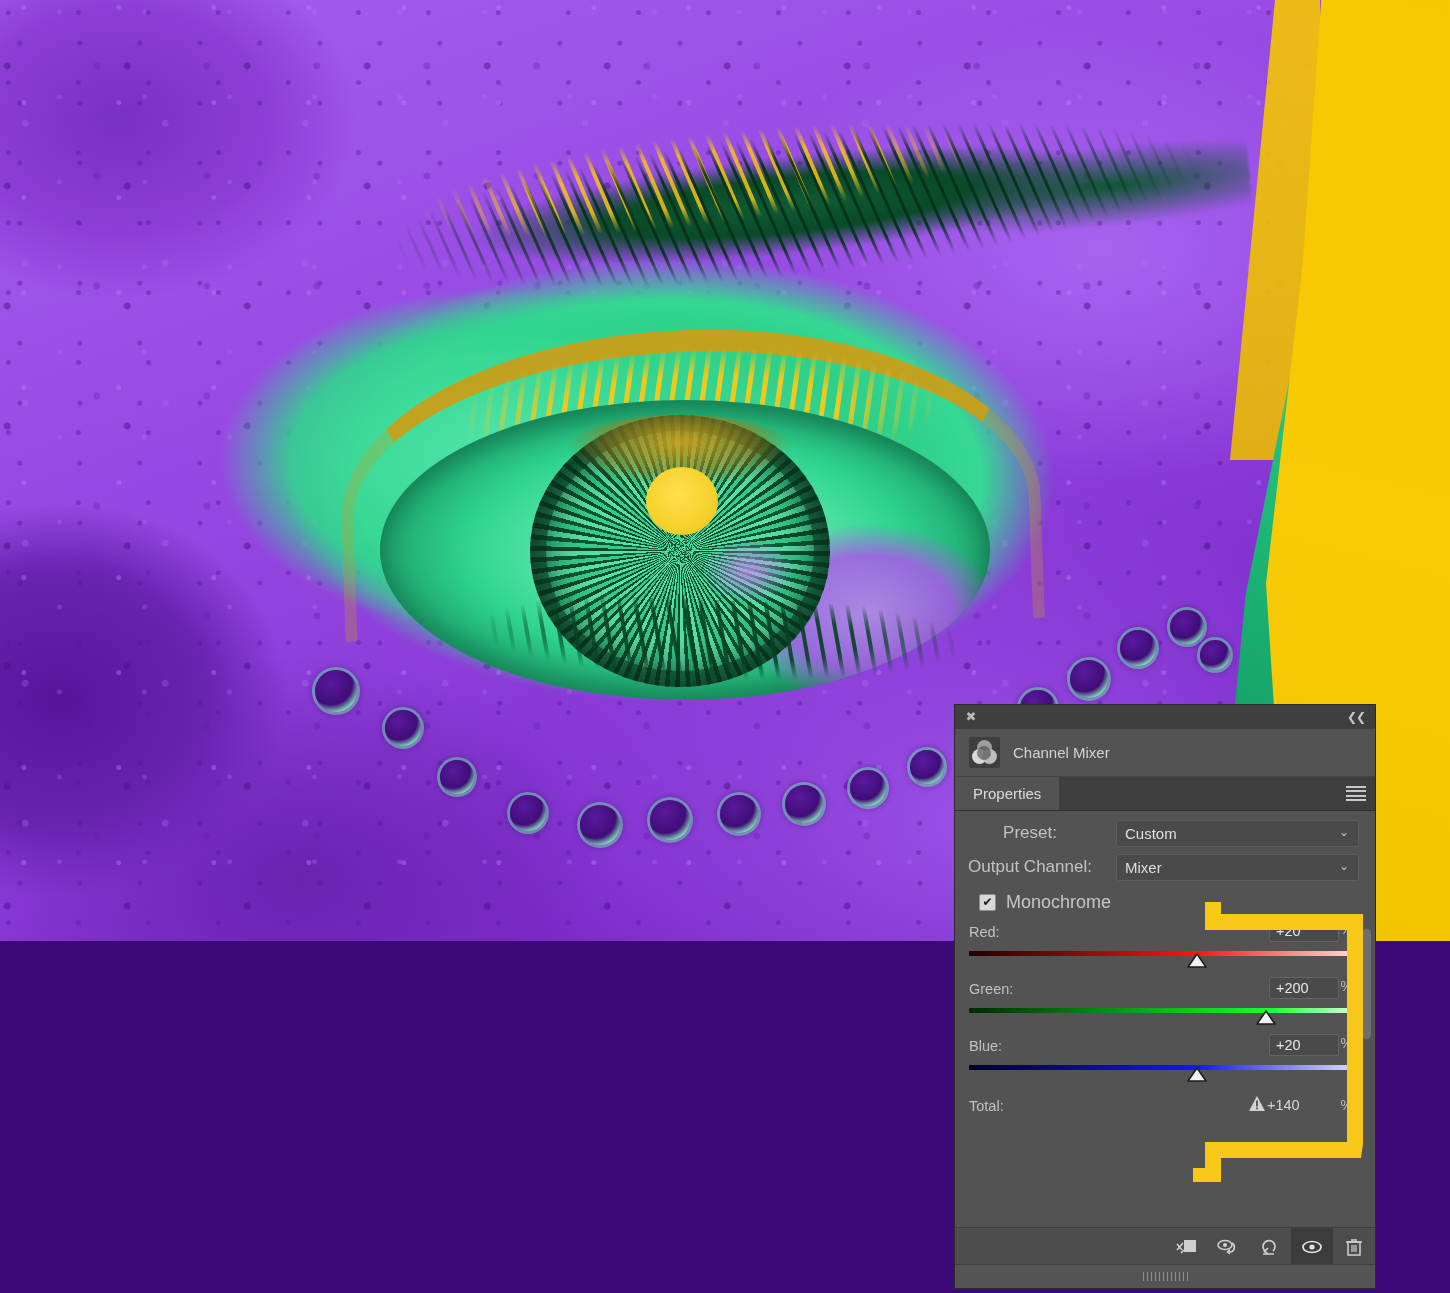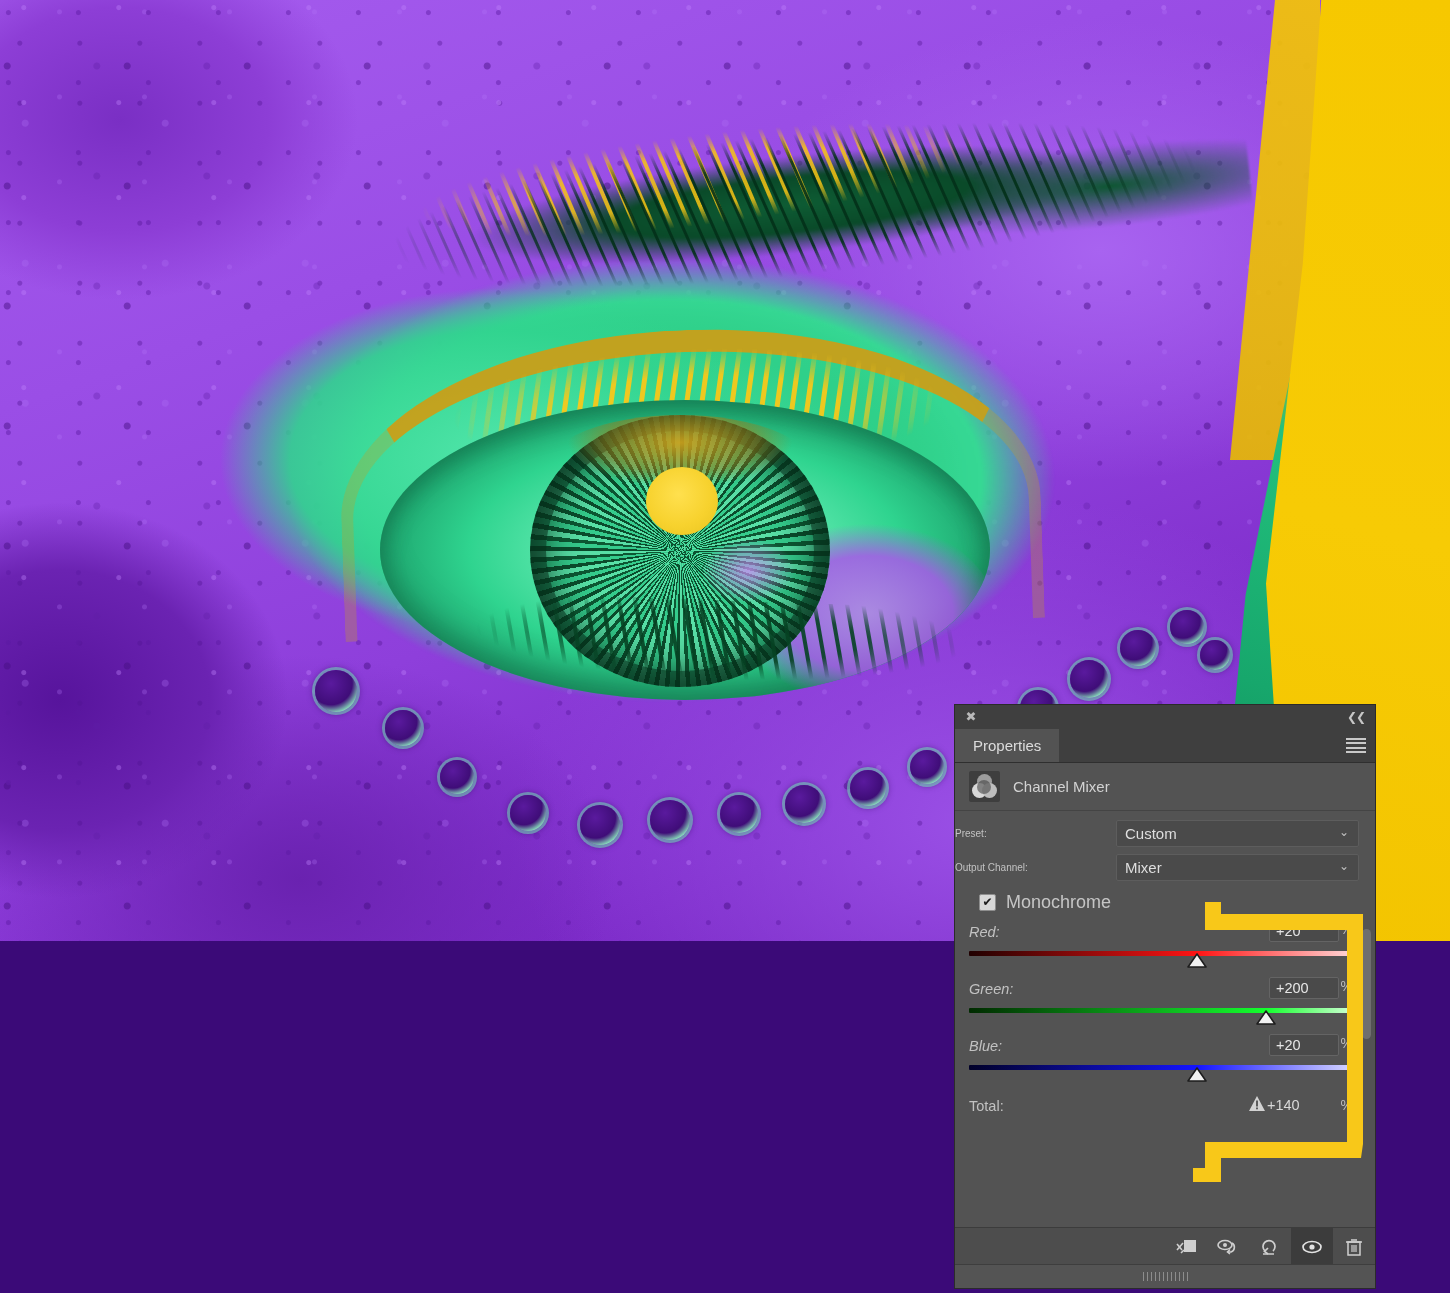--- a/index.html
+++ b/index.html
@@ -236,37 +236,37 @@
   #adj-icon{
     width:31px;height:31px;background:#3e3e3e;border-radius:2px;position:relative;flex:none;
   }
   .venn{position:absolute;width:15px;height:15px;border-radius:50%;}
   #adj-name{margin-left:13px;font-size:15px;color:#d2d2d2;}
 
   #panel-body{position:relative;padding-top:5px;height:430px;}
 
   .row{display:flex;align-items:center;height:34px;padding:0 16px 0 0;}
   .row-label{
-    width:150px;text-align:left;padding-right:11px;color:#c2c2c2;font-size:10px;flex:none;
+    width:150px;text-align:center;padding-right:11px;color:#c2c2c2;font-size:17px;flex:none;
   }
   .dropdown{
     flex:1;height:25px;background:#4a4a4a;border:1px solid #5d5d5d;border-radius:2px;
     display:flex;align-items:center;padding:0 8px;color:#dedede;font-size:15px;position:relative;cursor:pointer;
   }
   .dropdown .chev{position:absolute;right:9px;top:4px;color:#c0c0c0;font-size:12px;}
 
   #mono-row{display:flex;align-items:center;height:36px;padding-left:24px;}
   #mono-check{
     width:15px;height:15px;background:#d8d8d8;border:1px solid #8e8e8e;border-radius:2px;
     color:#1a1a1a;font-size:12px;line-height:14px;text-align:center;cursor:pointer;flex:none;
   }
   #mono-label{margin-left:10px;color:#c5c5c5;font-size:18px;}
 
   .slider-block{position:relative;height:57px;}
-  .sl-label{position:absolute;left:14px;top:4px;color:#c2c2c2;font-size:14.5px;font-style:italic;}
+  .sl-label{position:absolute;left:14px;top:4px;color:#c2c2c2;font-size:14.5px;}
   .sl-field{
     position:absolute;right:36px;top:0px;width:70px;height:22px;
     background:#4a4a4a;border:1px solid #646464;border-radius:2px;
     color:#e6e6e6;font-size:14.5px;line-height:21px;text-align:left;padding-left:6px;
     box-sizing:border-box;cursor:text;
   }
   .sl-pct{position:absolute;right:22px;top:1px;color:#bdbdbd;font-size:14px;}
   .sl-track{
     position:absolute;left:14px;right:20px;top:31px;height:5px;border-radius:1px;
   }
@@ -355,38 +355,38 @@
 </div>
 <div id="canvas-bottom"></div>
 
 <div id="panel">
 
   <div id="panel-titlebar">
     <div id="panel-close">✖</div>
     <div id="panel-collapse">❮❮</div>
   </div>
 
-  <div id="tabrow">
-    <div id="tab-properties">Properties</div>
-    <div id="panel-menu">
-      <i></i>
-        <i></i>
-        <i></i>
-        <i></i>
-    </div>
-  </div>
-
   <div id="adj-header">
     <div id="adj-icon">
       <span class="venn" style="left:8px;top:3px;background:#9d9d9d;"></span>
       <span class="venn" style="left:3px;top:12px;background:#d9d9d9;"></span>
       <span class="venn" style="left:13px;top:12px;background:#bdbdbd;"></span>
       <span class="venn" style="left:8px;top:9px;width:14px;height:14px;background:#3a3a3a;opacity:.55;"></span>
     </div>
     <div id="adj-name">Channel Mixer</div>
+  </div>
+
+  <div id="tabrow">
+    <div id="tab-properties">Properties</div>
+    <div id="panel-menu">
+      <i></i>
+        <i></i>
+        <i></i>
+        <i></i>
+    </div>
   </div>
 
   <div id="panel-body">
 
     <div class="row">
       <div class="row-label">Preset:</div>
       <div class="dropdown">
         <span>Custom</span>
         <span class="chev">⌄</span>
       </div>

